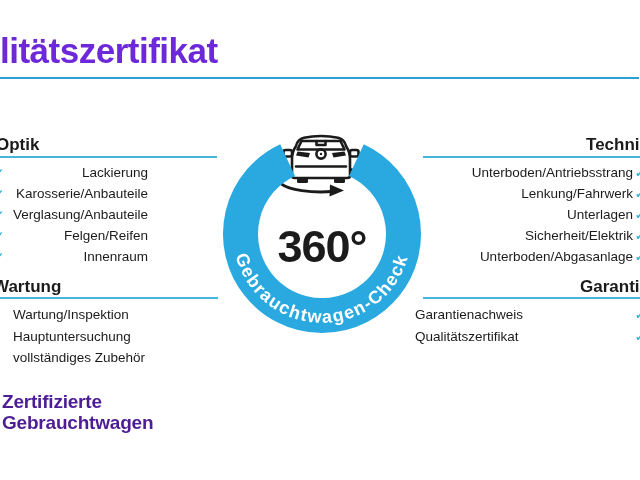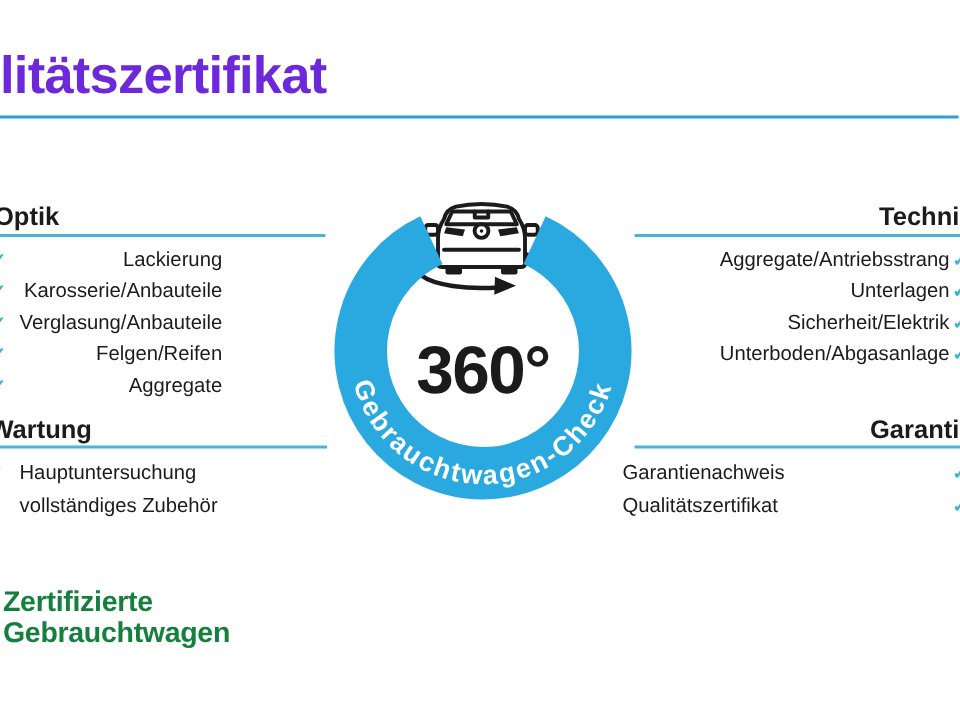--- a/index.html
+++ b/index.html
@@ -34,52 +34,52 @@
   #garantie-list { left:415px; width:218px; top:304px; }
   .check {
     position:absolute; top:1px; width:12px;
     color:#38B4D8; font-size:12px; font-weight:bold;
   }
   .check-left  { left:-21px; }
   .check-right { right:-12px; width:10px; }
   .badge { left:202px; top:100px; }
   .footer-brand {
     left:2px; top:391px; font-size:19px; font-weight:bold;
-    color:#15803d; line-height:21px; letter-spacing:-0.2px;
+    color:#4c1d95; line-height:21px; letter-spacing:-0.2px;
   }
 </style>
 </head>
 <body>
 
 <div class="abs page-title">litätszertifikat</div>
 <div class="abs title-rule"></div>
 
 <div class="abs heading" id="optik-heading">Optik</div>
 <div class="abs rule" id="optik-rule"></div>
 <div class="abs list" id="optik-list">
   <div class="row"><span class="check check-left">✓</span><span>Lackierung</span></div>
   <div class="row"><span class="check check-left">✓</span><span>Karosserie/Anbauteile</span></div>
   <div class="row"><span class="check check-left">✓</span><span>Verglasung/Anbauteile</span></div>
   <div class="row"><span class="check check-left">✓</span><span>Felgen/Reifen</span></div>
-  <div class="row"><span class="check check-left">✓</span><span>Aggregate</span></div>
+  <div class="row"><span class="check check-left">✓</span><span>Innenraum</span></div>
 </div>
 
 <div class="abs heading" id="wartung-heading">Wartung</div>
 <div class="abs rule" id="wartung-rule"></div>
 <div class="abs list tight" id="wartung-list">
-  <div class="row"><span class="check check-left">✓</span></div>
+  <div class="row"><span class="check check-left">✓</span><span>Wartung/Inspektion</span></div>
   <div class="row"><span class="check check-left">✓</span><span>Hauptuntersuchung</span></div>
   <div class="row"><span class="check check-left">✓</span><span>vollständiges Zubehör</span></div>
 </div>
 
 <div class="abs heading" id="technik-heading">Technik</div>
 <div class="abs rule" id="technik-rule"></div>
 <div class="abs list" id="technik-list">
-  <div class="row"><span>Aggregate/Antriebsstrang</span><span class="check check-right">✓</span></div>
-  <div class="row"><span class="check check-right">✓</span></div>
+  <div class="row"><span>Unterboden/Antriebsstrang</span><span class="check check-right">✓</span></div>
+  <div class="row"><span>Lenkung/Fahrwerk</span><span class="check check-right">✓</span></div>
   <div class="row"><span>Unterlagen</span><span class="check check-right">✓</span></div>
   <div class="row"><span>Sicherheit/Elektrik</span><span class="check check-right">✓</span></div>
   <div class="row"><span>Unterboden/Abgasanlage</span><span class="check check-right">✓</span></div>
 </div>
 
 <div class="abs heading" id="garantie-heading">Garantie</div>
 <div class="abs rule" id="garantie-rule"></div>
 <div class="abs list tight" id="garantie-list">
   <div class="row"><span>Garantienachweis</span><span class="check check-right">✓</span></div>
   <div class="row"><span>Qualitätszertifikat</span><span class="check check-right">✓</span></div>

